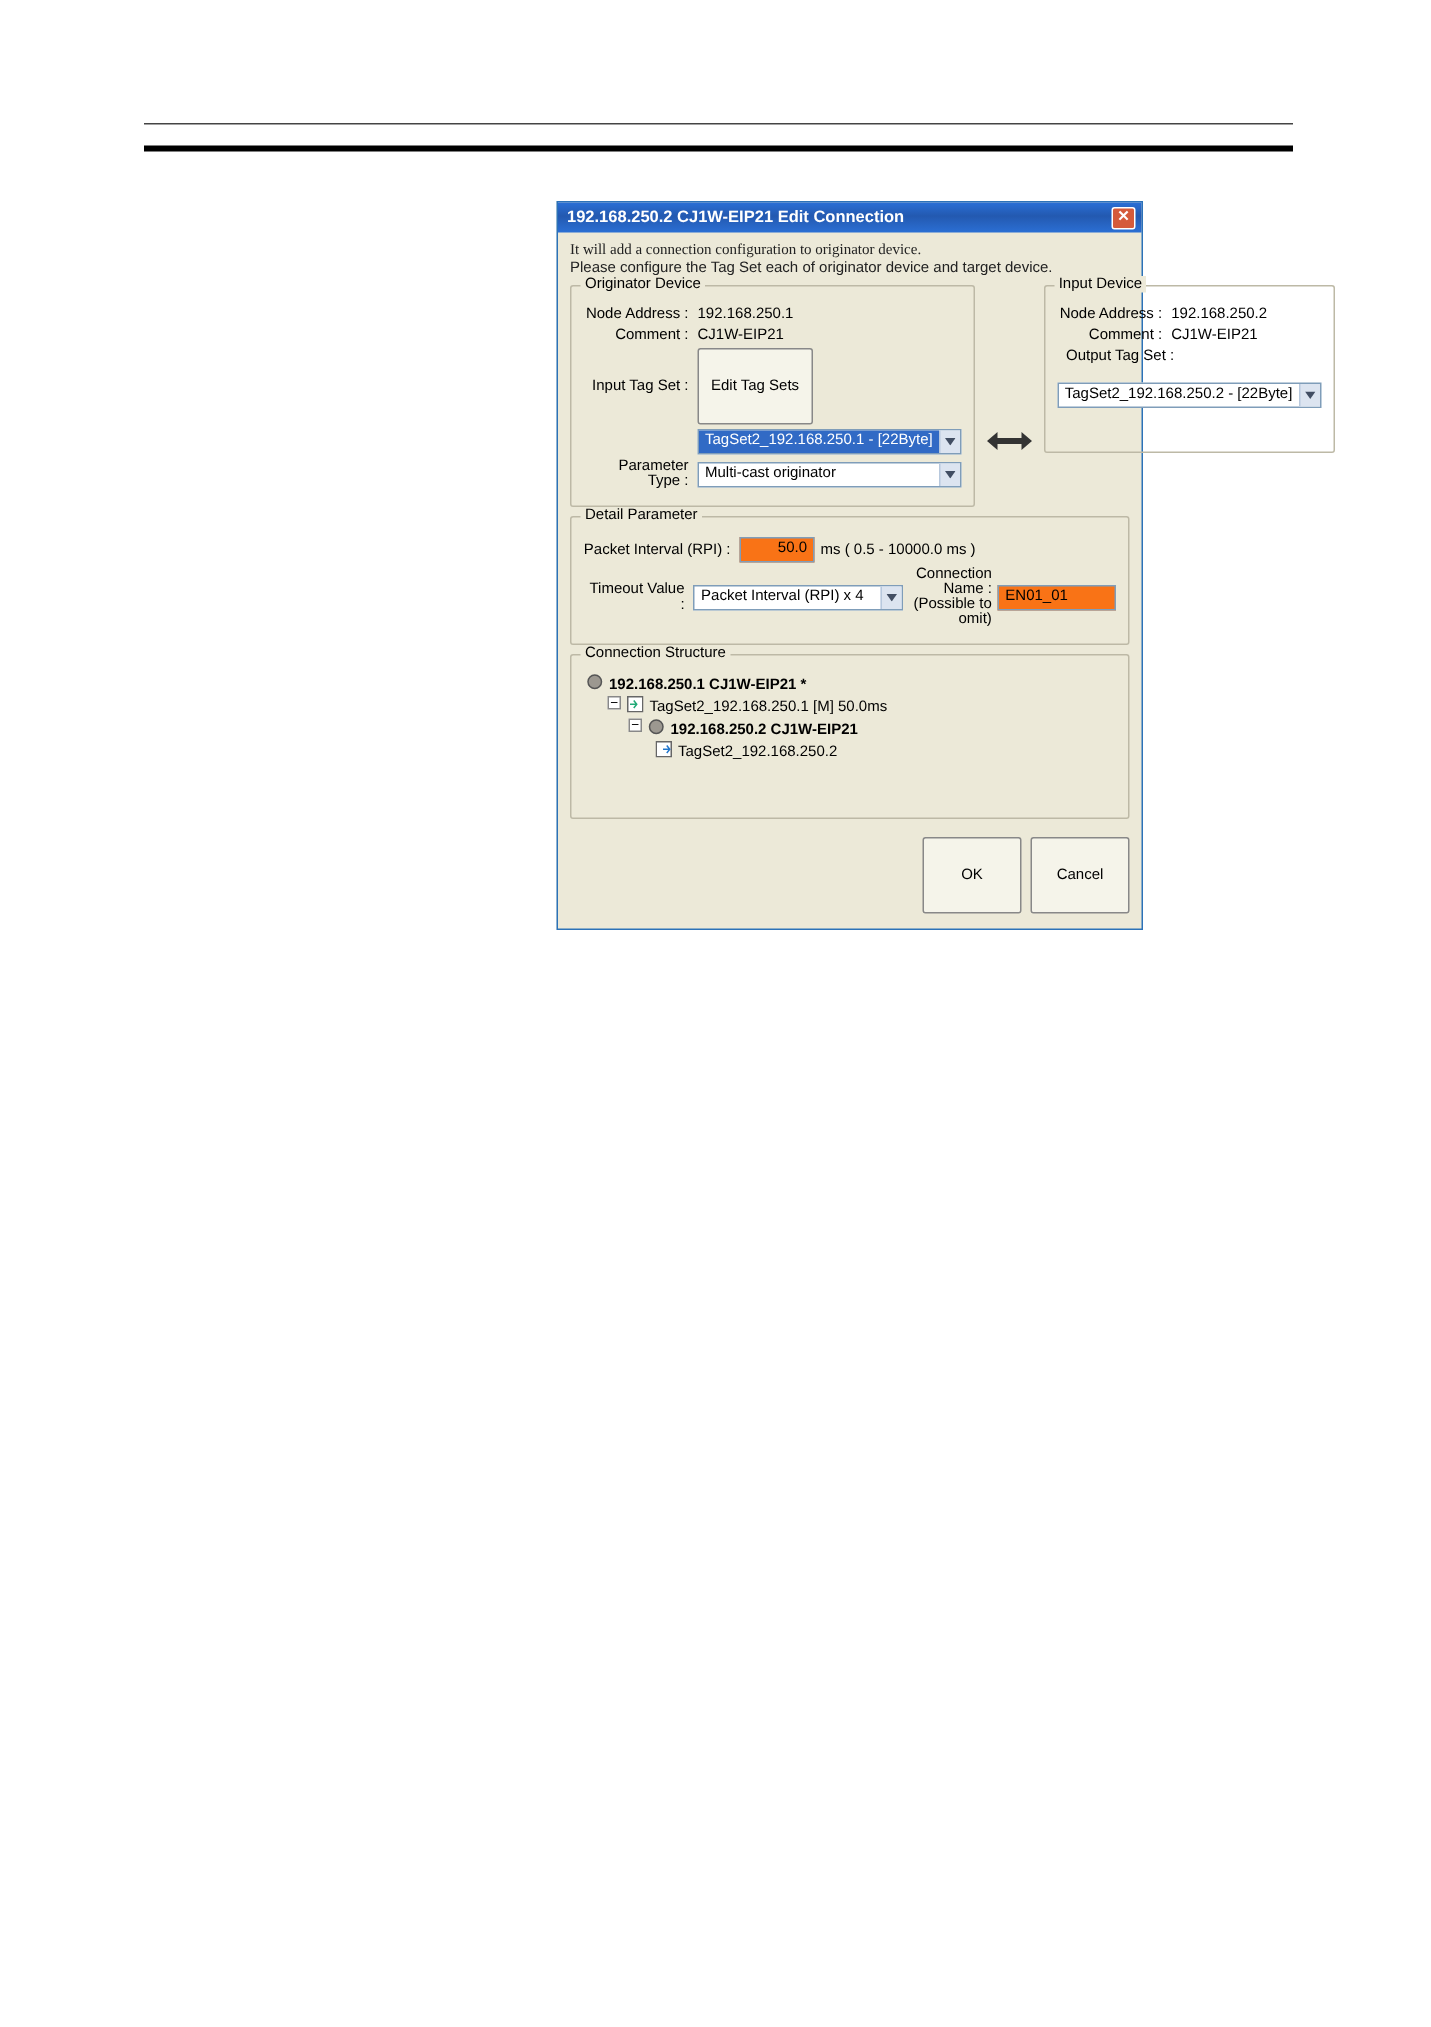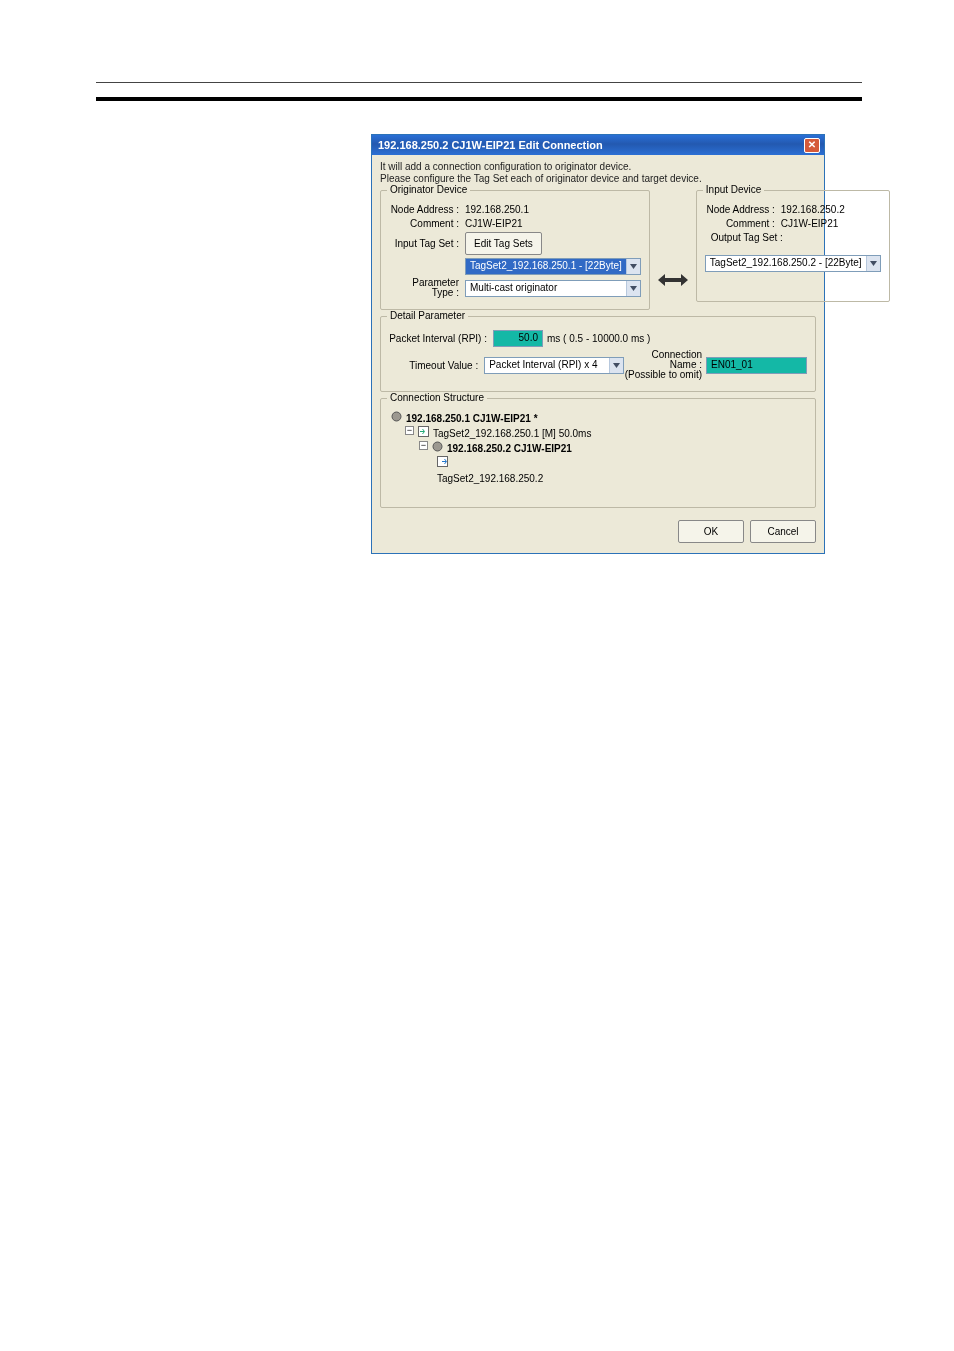--- a/index.html
+++ b/index.html
@@ -16,21 +16,21 @@
     left: 96px;
     width: 766px;
   }
   .rule-thin { height: 1px; background: #444; }
   .rule-thick { height: 4px; background: #000; margin-top: 14px; }
 
   .dialog {
     position: absolute;
     top: 134px;
     left: 371px;
-    width: 454px;
+    width: 391px;
     border: 1px solid #2c72b8;
     background: #ece9d8;
     font-size: 10px;
     color: #000;
   }
   .titlebar {
     height: 20px;
     background: linear-gradient(to bottom, #2a6fd6 0%, #2359b0 45%, #2b6fd4 100%);
     color: #fff;
     display: flex;
@@ -46,21 +46,21 @@
     border: 1px solid #fff;
     border-radius: 2px;
     color: #fff;
     font-size: 10px;
     line-height: 12px;
     text-align: center;
     font-family: Arial;
   }
 
   .inner { padding: 6px 8px 10px 8px; }
-  .intro-line { color: #222; margin-bottom: 1px; }
+  .intro-line { color: #222; margin-bottom: 1px; font-family: Liberation Serif, serif; }
   .intro-line2 { color: #222; margin-bottom: 6px; }
 
   .fieldset {
     border: 1px solid #bdb9a6;
     border-radius: 2px;
     position: relative;
     padding: 10px 8px 8px 8px;
     margin-bottom: 6px;
   }
   .fieldset .legend {
@@ -89,21 +89,21 @@
 
   .frow { display: flex; align-items: center; margin: 3px 0; }
   .flabel { width: 76px; text-align: right; padding-right: 6px; }
   .fval { flex:1; }
 
   .btn {
     display:inline-block;
     background: #f5f4ea;
     border: 1px solid #888;
     border-radius: 2px;
-    padding: 5px 8px;
+    padding: 19px 8px;
     font-size: 10px;
   }
 
   .select {
     display:flex;
     border: 1px solid #7f9db9;
     background: #fff;
     height: 17px;
     align-items: stretch;
   }
@@ -113,36 +113,36 @@
     width: 14px;
     background: #dce4f0;
     border-left: 1px solid #b7c8dd;
     display:flex;align-items:center;justify-content:center;
     color:#5a7090;
   }
   .select .sdrop svg { width: 7px; height: 5px; }
 
   .textin {
     border: 1px solid #7f9db9;
-    background:#14b8a6;
+    background:#f97316;
     height:17px;
     padding:1px 4px;
     font-size:10px;
   }
   .textin.right { text-align:right; }
 
   .hide-detail-row { margin: 4px 0 6px 0; }
 
   .ms-hint { padding-left: 4px; }
 
   .tree { padding: 2px 2px; font-size: 10px; line-height: 15px; }
   .tree .node { display:flex; align-items:flex-start; gap:4px; }
   .tree .indent1 { padding-left: 14px; }
   .tree .indent2 { padding-left: 28px; }
-  .tree .indent3 { padding-left: 46px; flex-direction: column; }
+  .tree .indent3 { padding-left: 46px; }
   .tree .bold { font-weight: bold; }
   .tree-area { height: 90px; }
   .tree .exp { width:9px;height:9px;border:1px solid #888;display:inline-flex;align-items:center;justify-content:center;font-size:9px;line-height:7px;background:#fff;}
   .tree svg.icon { width:11px; height:11px; }
 
   .footer { display:flex; justify-content:flex-end; gap:6px; padding-top: 6px; }
   .footer .btn { width: 66px; text-align:center; }
 </style>
 </head>
 <body>

